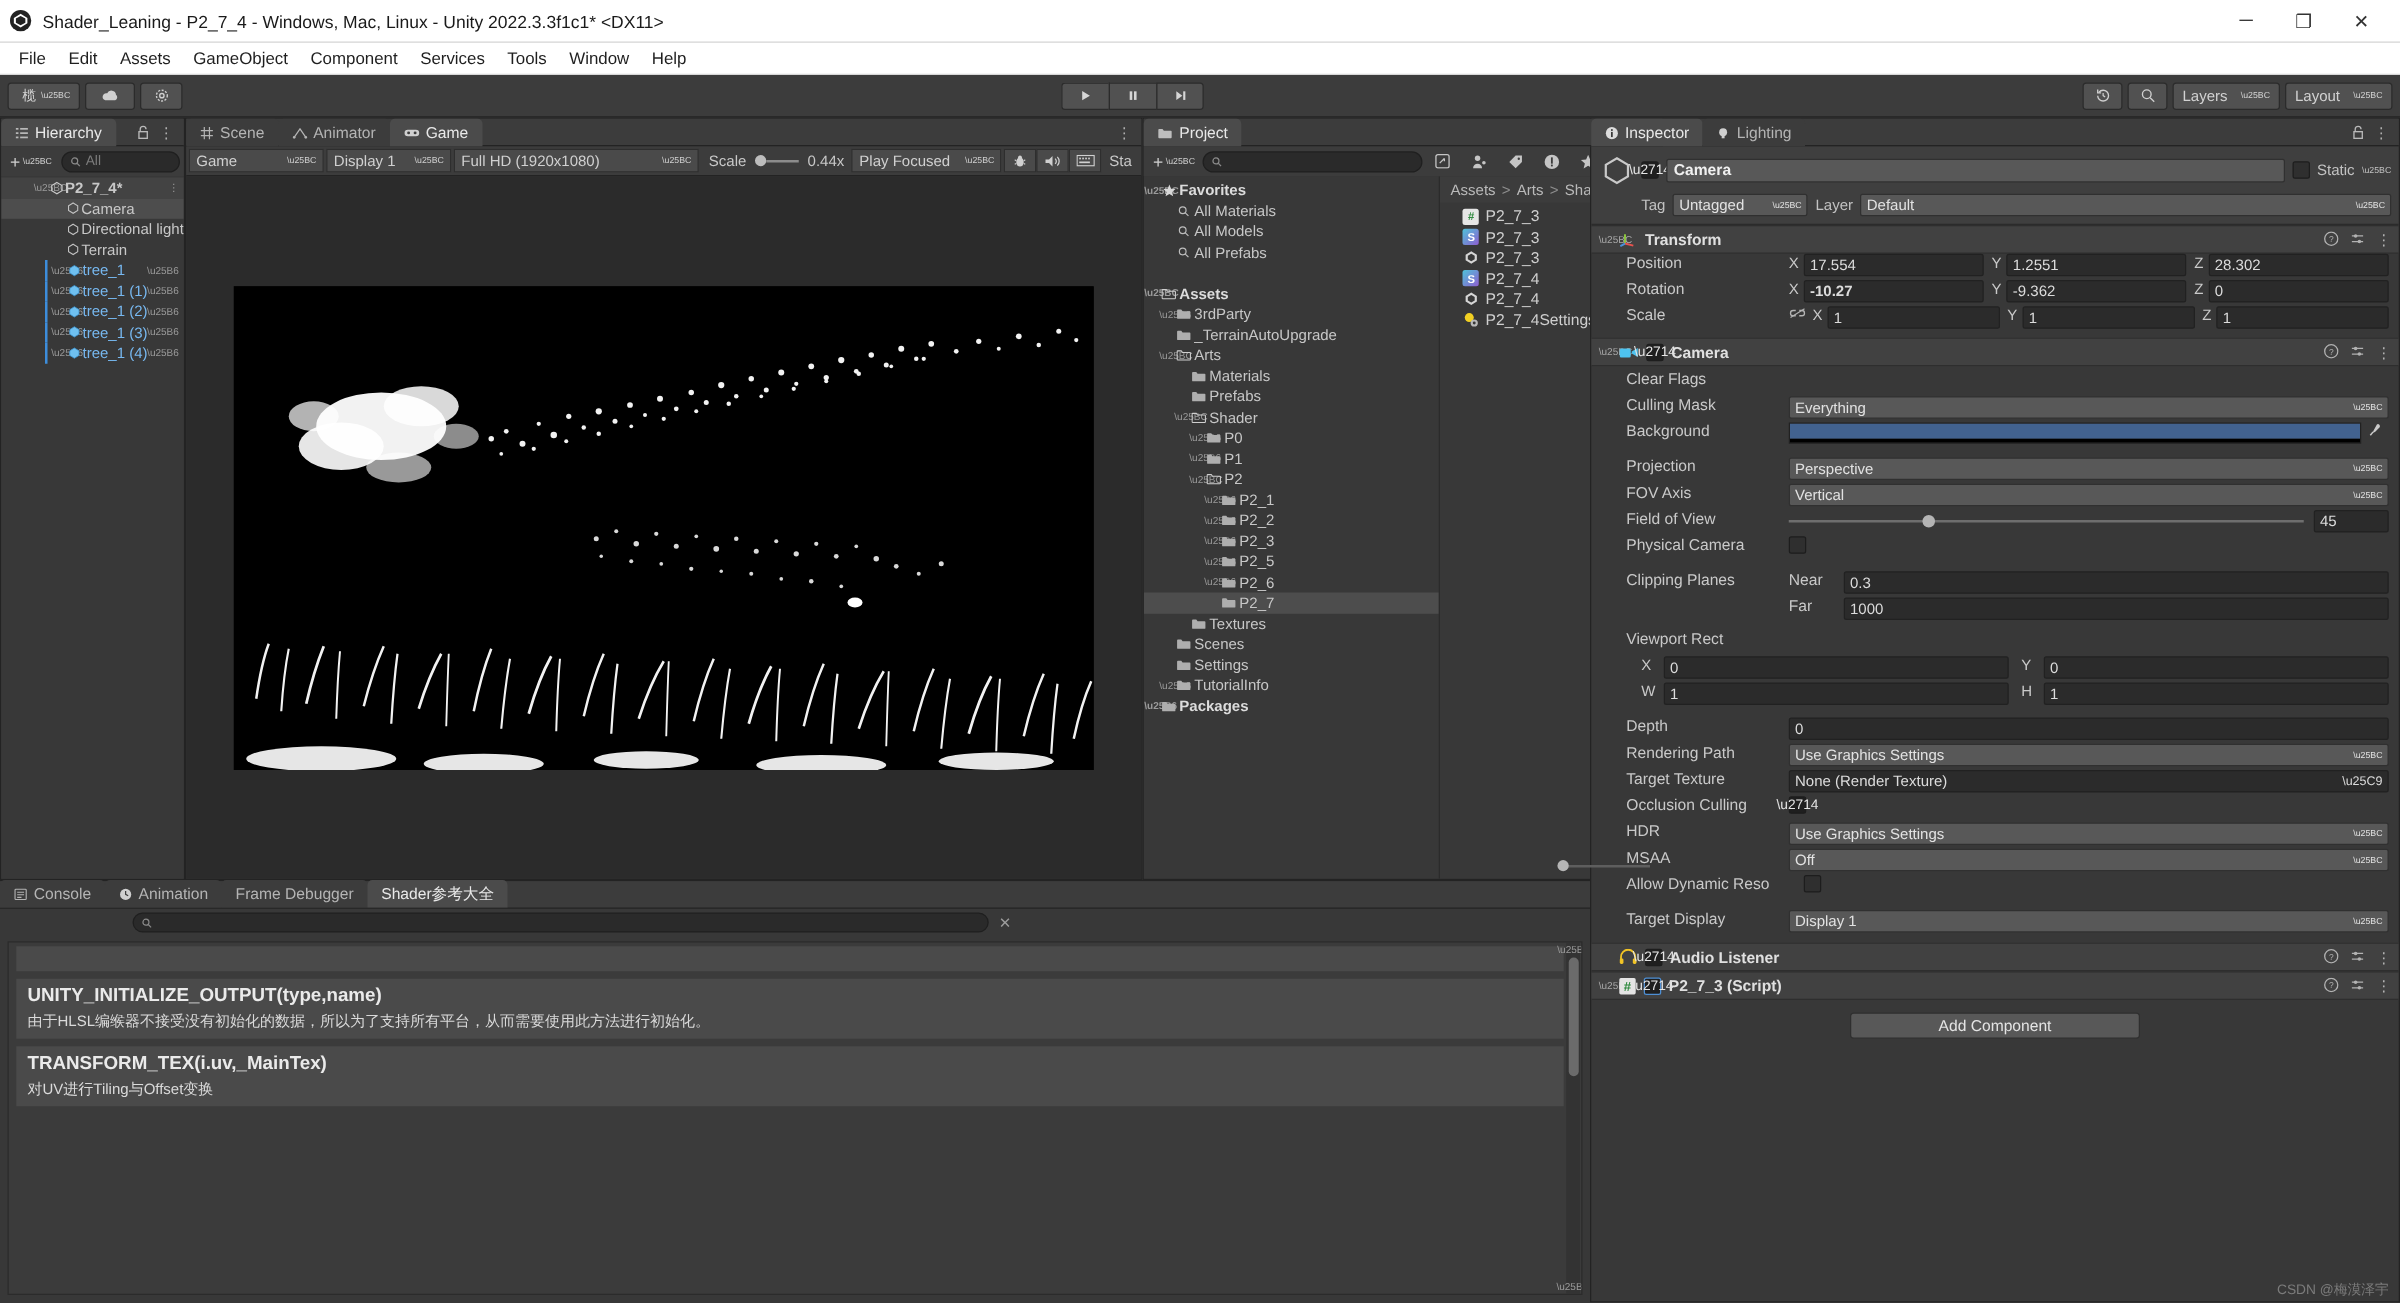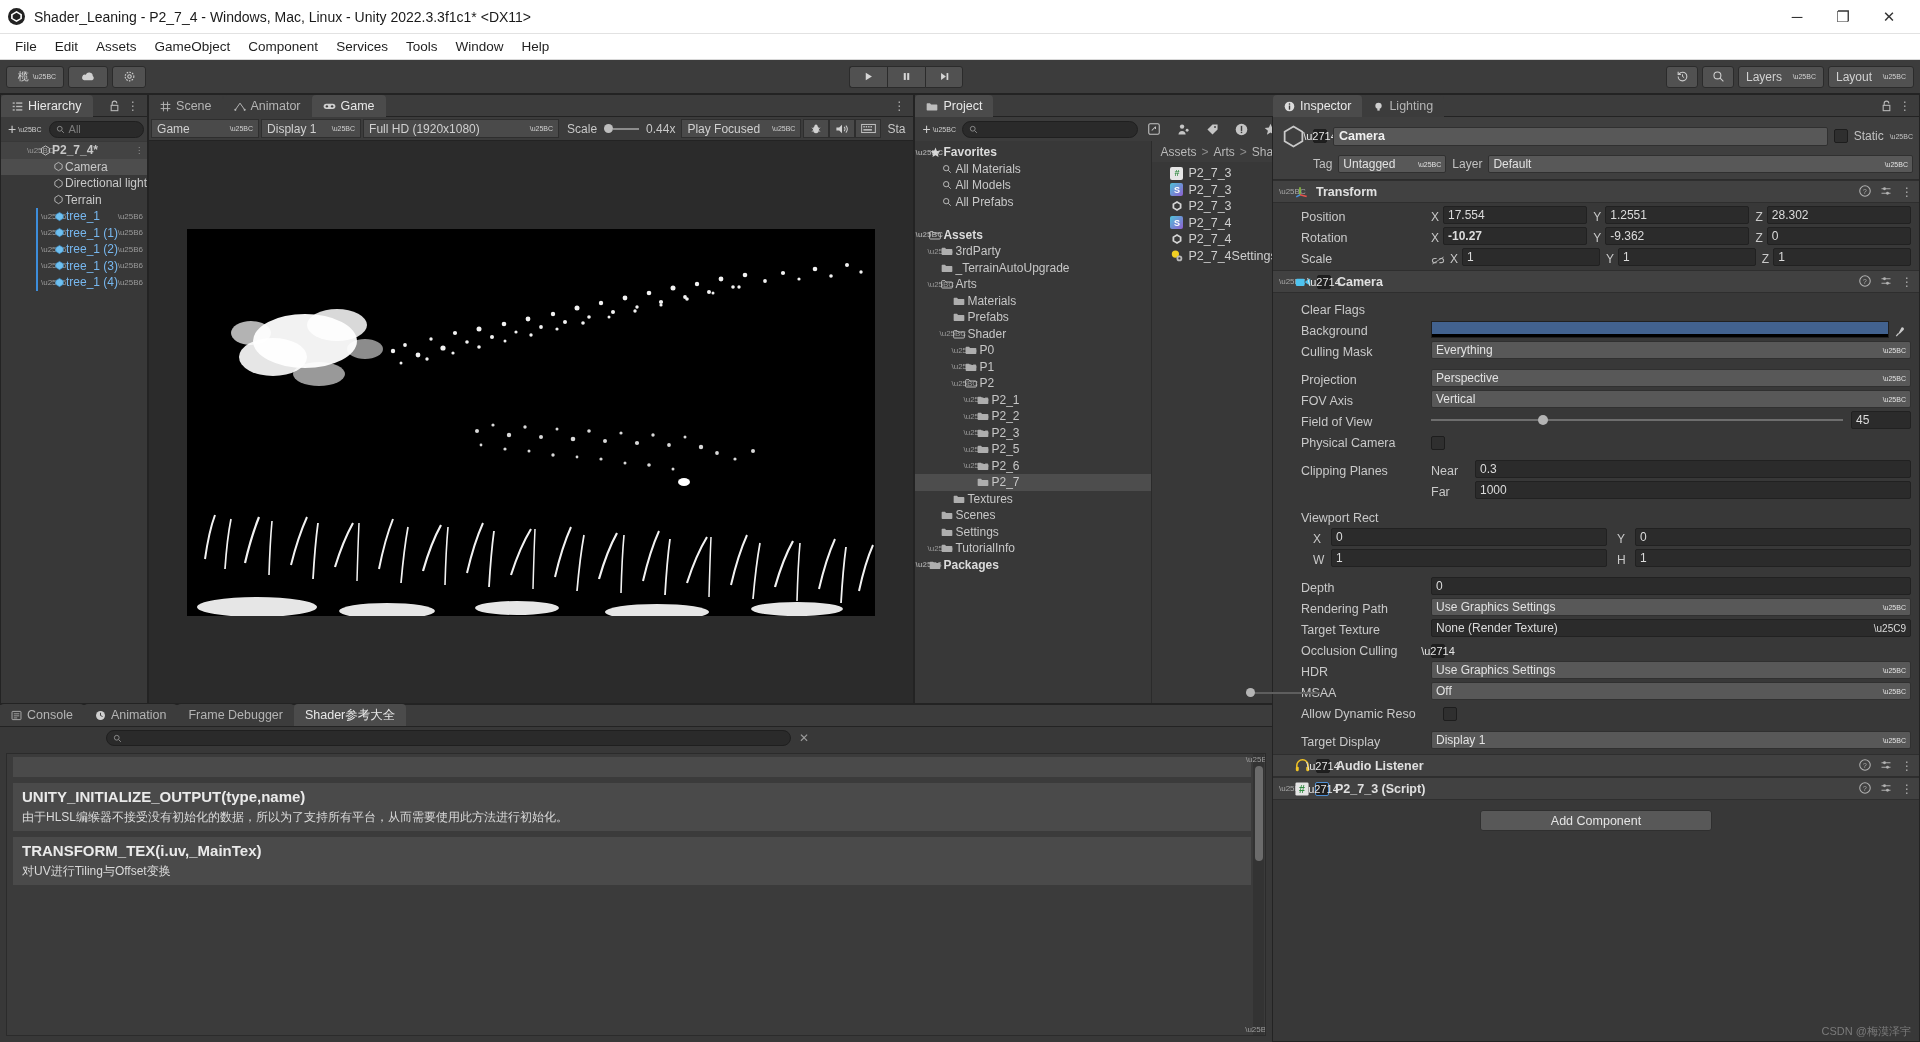--- a/index.html
+++ b/index.html
@@ -134,21 +134,21 @@
     display:flex; align-items:center; justify-content:space-between; padding:0 4px; gap:5px;
     color:#e2e2e2; font-size:12px;
   }
   .comp-header {
     height:23px; background:#414141; display:flex; align-items:center; gap:6px;
     padding:0 6px; border-top:1px solid #2e2e2e; border-bottom:1px solid #2e2e2e;
   }
   .comp-header .ctitle { font-weight:bold; font-size:12.5px; color:#e0e0e0; }
   .comp-header .ctools { margin-left:auto; display:flex; gap:9px; color:#b2b2b2; font-size:11px; }
   .tri-d { font-size:8px; color:#a8a8a8; width:10px; }
-  .prop-row { display:flex; align-items:flex-end; height:21px; padding:0 8px 0 28px; font-size:12.5px; }
+  .prop-row { display:flex; align-items:flex-start; height:21px; padding:0 8px 0 28px; font-size:12.5px; }
   .prop-lbl { width:130px; color:#c9c9c9; flex:0 0 auto; }
   .vfield {
     height:18px; background:#2b2b2b; border:1px solid #212121; border-radius:2px;
     display:flex; align-items:center; padding:0 4px; color:#dcdcdc; font-size:12px; overflow:hidden;
   }
   .axis { color:#c9c9c9; margin:0 4px 0 0; font-size:12px; }
   .colorfield { flex:1; height:17px; border:1px solid #212121; display:flex; flex-direction:column; }
   .colorfield .c-main { flex:1; }
   .colorfield .c-alpha { height:3px; background:#000; }
   
@@ -1215,37 +1215,37 @@
               </svg>
           </span>
           <span style="font-size:12px;">⋮</span>
         </span>
       </div>
 
       <div class="prop-row" style="margin-top:3px;">
         <span class="prop-lbl">Clear Flags</span>
       </div>
       <div class="prop-row">
+        <span class="prop-lbl">Culling Mask</span>
+        <span class="drop" style="flex:1;">
+          <span>Everything</span>
+          <span style="font-size:7px;">\u25BC</span>
+        </span>
+      </div>
+      <div class="prop-row">
         <span class="prop-lbl">Background</span>
         <span class="colorfield">
           <span class="c-main" id="bgcolor" style="background: rgb(66, 98, 143);"></span>
           <span class="c-alpha"></span>
         </span>
         <span style="width:22px;display:flex;justify-content:center;">
           <svg width="12" height="12" viewBox="0 0 16 16">
               <path d="M10 2 a2.2 2.2 0 013 3 L8 10 L5.5 11 L6.5 8.5 Z" fill="#c9c9c9"></path>
               <line x1="6" y1="10" x2="3" y2="13.5" stroke="#c9c9c9" stroke-width="1.6"></line>
             </svg>
-        </span>
-      </div>
-      <div class="prop-row">
-        <span class="prop-lbl">Culling Mask</span>
-        <span class="drop" style="flex:1;">
-          <span>Everything</span>
-          <span style="font-size:7px;">\u25BC</span>
         </span>
       </div>
       <div style="height:7px;"></div>
       <div class="prop-row">
         <span class="prop-lbl">Projection</span>
         <span class="drop" style="flex:1;">
           <span>Perspective</span>
           <span style="font-size:7px;">\u25BC</span>
         </span>
       </div>

